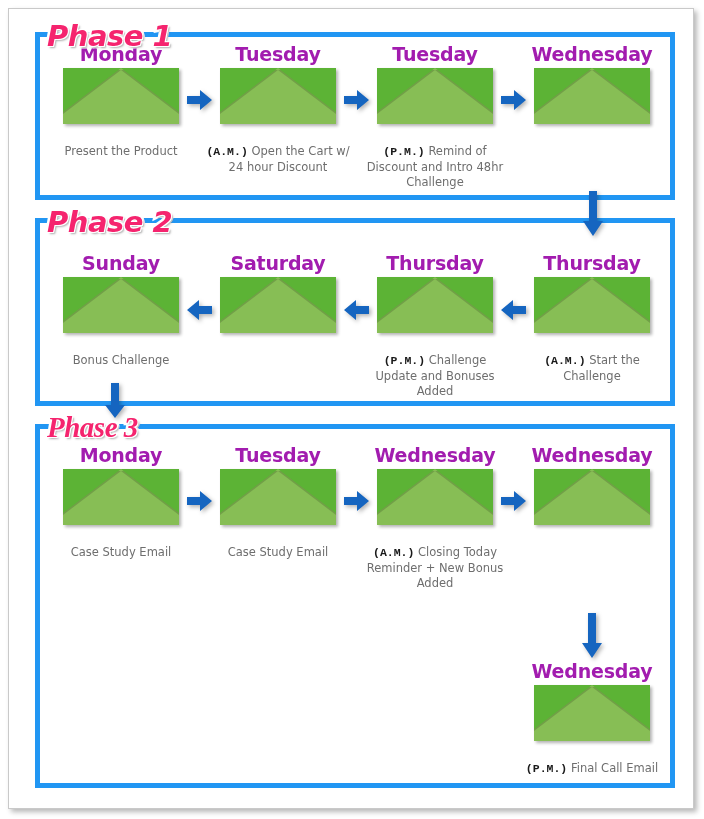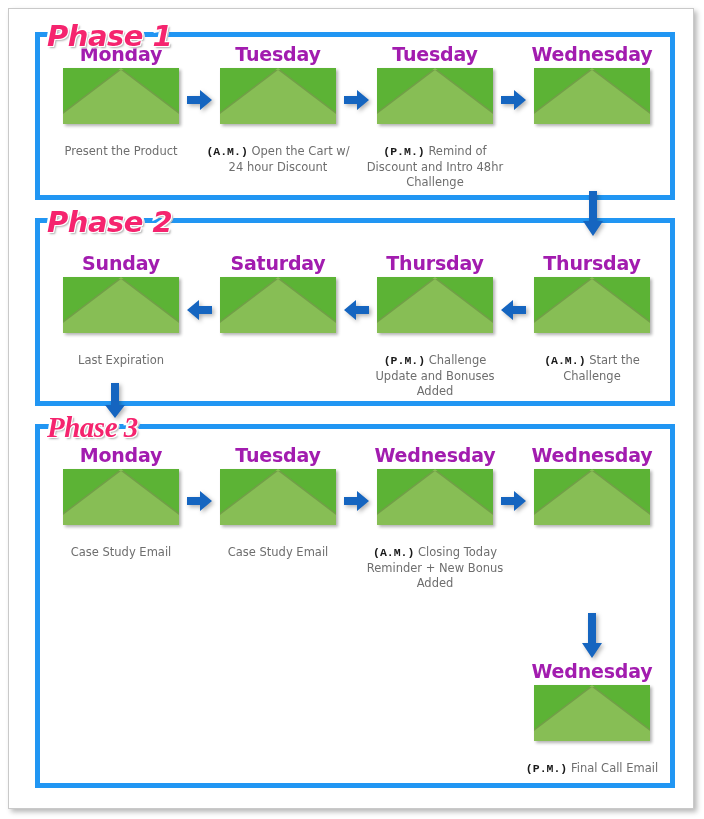--- a/index.html
+++ b/index.html
@@ -204,21 +204,21 @@
 
   <div class="phase-box" id="phase-2-box"></div>
   <div class="phase-title" id="phase-2-title">Phase 2</div>
 
   <div class="node" style="left:36px; top:245px;">
     <div class="day-label">Sunday</div>
     <div class="envelope">
       <div class="flap-shadow"></div>
         <div class="flap"></div>
     </div>
-    <div class="caption"><b></b><span>Last Expiration</span></div>
+    <div class="caption"><b></b><span>Bonus Challenge</span></div>
   </div>
 
   <div class="h-arrow" style="left:178px; top:290px;">
     <svg width="26" height="22" viewBox="0 0 26 22">
         <path d="M25,7 L12,7 L12,1 L0,11 L12,21 L12,15 L25,15 Z" fill="#1565C0"></path>
       </svg>
   </div>
 
   <div class="node" style="left:193px; top:245px;">
     <div class="day-label">Saturday</div>

